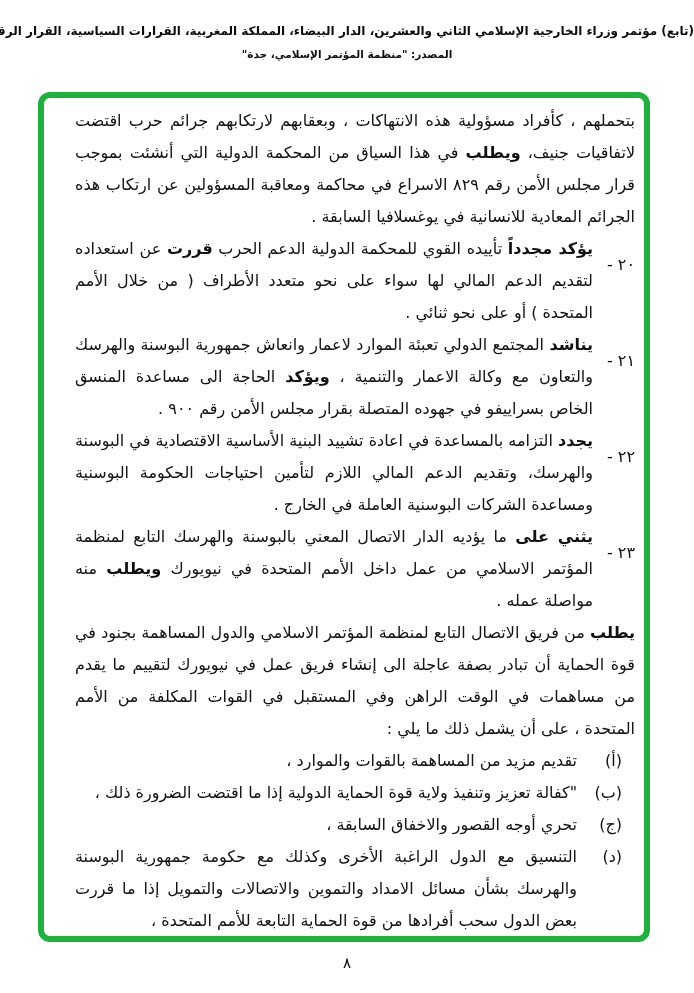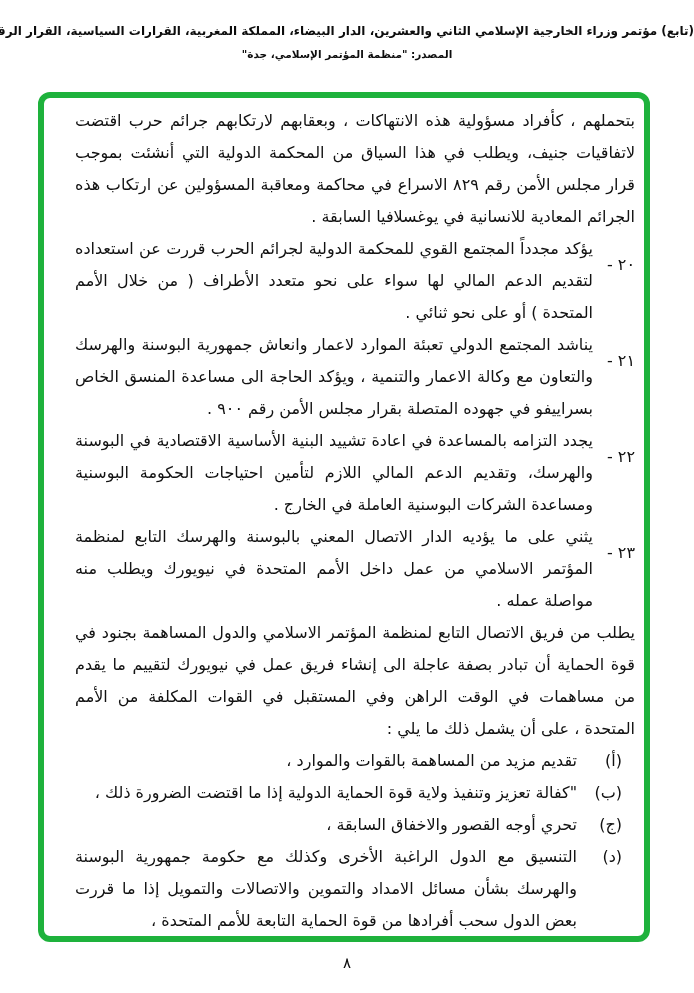--- a/index.html
+++ b/index.html
@@ -41,21 +41,21 @@
     background: #ffffff;
   }
   .box-content {
     direction: rtl;
     padding: 7px 9px 0 31px;
     font-size: 16px;
     line-height: 32px;
     text-align: justify;
   }
   .para { text-align: justify; }
-  .para b, .clause-text b { font-weight: normal; }
+  .para b, .clause-text b { font-weight: bold; }
 
   .clause { display: flex; }
   .clause-num {
     flex: 0 0 42px;
     white-space: nowrap;
     margin-top: 16px;
   }
   .clause-text { flex: 1 1 auto; text-align: justify; }
 
   .subitem { display: flex; padding-right: 13px; }
@@ -82,21 +82,21 @@
     <div class="line2">المصدر:  "منظمة المؤتمر الإسلامي، جدة"</div>
   </div>
 
   <div class="green-box">
     <div class="box-content">
 
       <div class="para"><span>بتحملهم ، كأفراد مسؤولية هذه الانتهاكات ، وبعقابهم لارتكابهم جرائم حرب اقتضت لاتفاقيات جنيف، </span><b>ويطلب</b><span> في هذا السياق من المحكمة الدولية التي أنشئت بموجب قرار مجلس الأمن رقم ٨٢٩ الاسراع في محاكمة ومعاقبة المسؤولين عن ارتكاب هذه الجرائم المعادية للانسانية في يوغسلافيا السابقة .</span></div>
 
       <div class="clause">
         <span class="clause-num">٢٠ -</span>
-        <div class="clause-text"><b>يؤكد مجدداً</b><span> المجتمع القوي للمحكمة الدولية لجرائم الحرب </span><b>قررت</b><span> عن استعداده لتقديم الدعم المالي لها سواء على نحو متعدد الأطراف ( من خلال الأمم المتحدة ) أو على نحو ثنائي .</span></div>
+        <div class="clause-text"><b>يؤكد مجدداً</b><span> تأييده القوي للمحكمة الدولية الدعم الحرب </span><b>قررت</b><span> عن استعداده لتقديم الدعم المالي لها سواء على نحو متعدد الأطراف ( من خلال الأمم المتحدة ) أو على نحو ثنائي .</span></div>
       </div>
 
       <div class="clause">
         <span class="clause-num">٢١ -</span>
         <div class="clause-text"><b>يناشد</b><span> المجتمع الدولي تعبئة الموارد لاعمار وانعاش جمهورية البوسنة والهرسك والتعاون مع وكالة الاعمار والتنمية ، </span><b>ويؤكد</b><span> الحاجة الى مساعدة المنسق الخاص بسراييفو في جهوده المتصلة بقرار مجلس الأمن رقم ٩٠٠ .</span></div>
       </div>
 
       <div class="clause">
         <span class="clause-num">٢٢ -</span>
         <div class="clause-text"><b>يجدد</b><span> التزامه بالمساعدة في اعادة تشييد البنية الأساسية الاقتصادية في البوسنة والهرسك، وتقديم الدعم المالي اللازم لتأمين احتياجات الحكومة البوسنية ومساعدة الشركات البوسنية العاملة في الخارج .</span></div>

